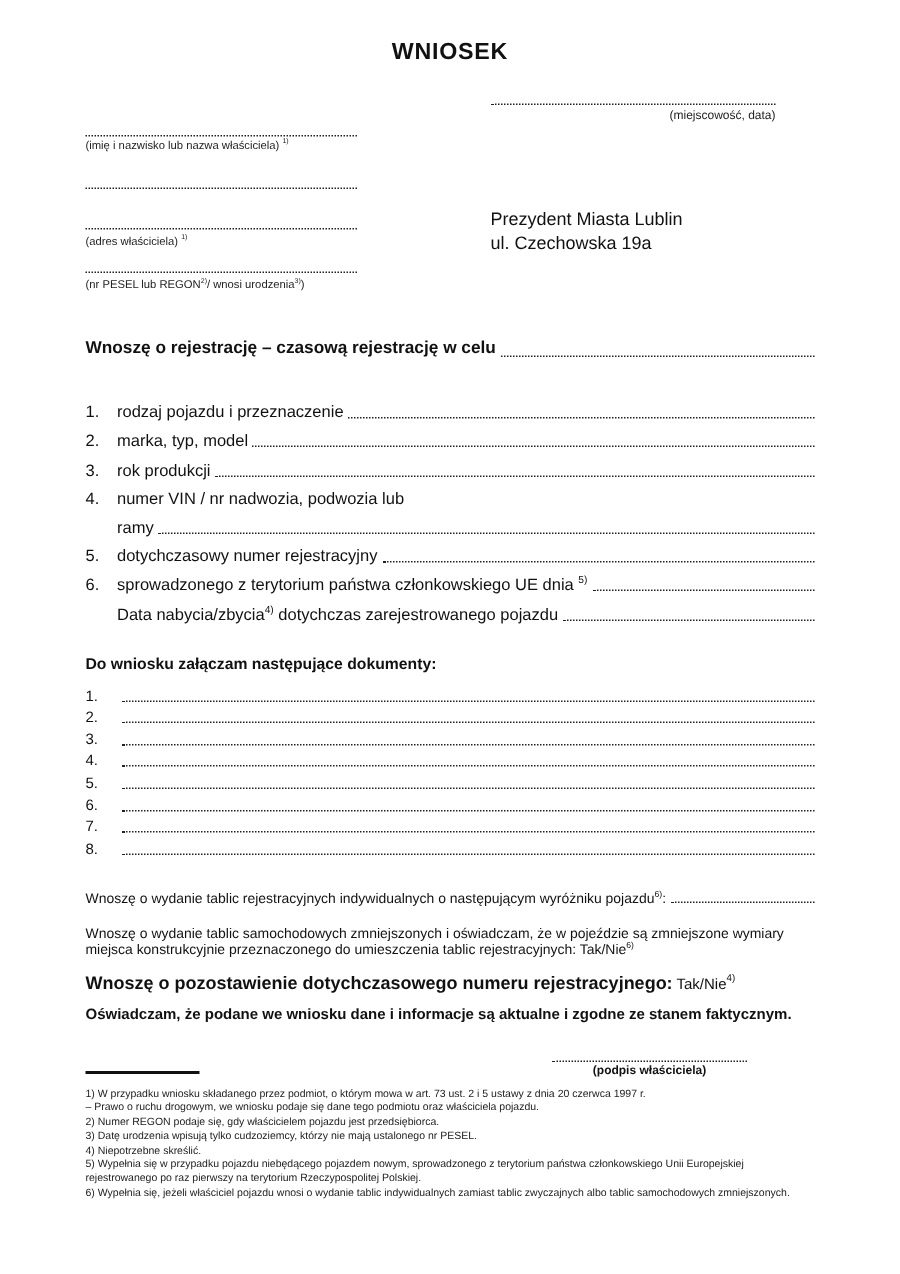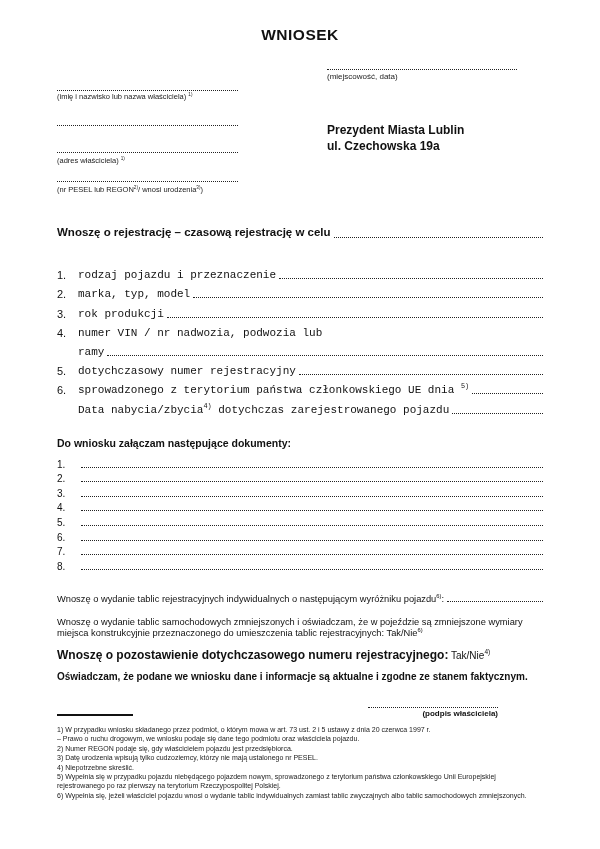--- a/index.html
+++ b/index.html
@@ -11,56 +11,56 @@
   .abs{position:absolute;}
   sup{font-size:62%;line-height:0;vertical-align:super;}
   .dots{flex:1 1 auto;border-bottom:1px dotted #222;margin:0 0 2px 3px;min-width:10px;}
   .blank{border-bottom:1px dotted #222;}
   .flexline{display:flex;align-items:flex-end;}
   
   .title{left:0;top:26px;width:600px;text-align:center;font-weight:bold;font-size:15.5px;letter-spacing:.5px;}
   
   .place-date{left:327px;top:60px;width:190px;}
   .place-date .blank{height:9px;}
-  .place-date .cap{margin-top:2px;text-align:left;font-size:8px;color:#222;}
+  .place-date .cap{margin-top:2px;text-align:right;font-size:8px;color:#222;}
   
   .owner-cap{font-size:7.5px;color:#222;}
   .ow-b1{left:57px;top:82px;width:181px;height:8px;}
   .ow-c1{left:57px;top:92px;width:220px;}
   .ow-b2{left:57px;top:117px;width:181px;height:8px;}
   .ow-b3{left:57px;top:144px;width:181px;height:8px;}
   .ow-c2{left:57px;top:156px;width:220px;}
   .ow-b4{left:57px;top:173px;width:181px;height:8px;}
   .ow-c3{left:57px;top:185px;width:230px;}
   
-  .addressee{left:327px;top:123px;width:240px;font-weight:bold;font-size:12px;line-height:15.5px;}
+  .addressee{left:327px;top:139px;width:240px;font-weight:normal;font-size:12px;line-height:15.5px;}
   
   .petition{left:57px;top:224px;width:486px;font-weight:bold;font-size:11.5px;line-height:16px;}
   
   .vlist{left:57px;top:262px;width:486px;font-size:11px;}
   .vrow{height:19.2px;display:flex;align-items:flex-end;}
   .vrow .num{width:21px;flex:0 0 21px;}
-  .vrow .txt{white-space:nowrap;font-family:Liberation Mono, monospace;}
+  .vrow .txt{white-space:nowrap;}
   .vrow.cont .num{flex:0 0 21px;}
   
   .docs{left:57px;top:437px;width:486px;}
   .docs .hd{font-weight:bold;font-size:10.5px;margin-bottom:6px;}
   .drow{height:14.6px;display:flex;align-items:flex-end;font-size:10px;}
   .drow .num{width:21px;flex:0 0 21px;}
   
   .para1{left:57px;top:594px;width:486px;font-size:9.3px;}
   .para2{left:57px;top:617px;width:486px;font-size:9.3px;line-height:10.6px;}
   .keep{left:57px;top:648px;width:500px;font-weight:bold;font-size:12px;}
   .kn{font-weight:400;font-size:10px;text-align:right;}
   sup.kn{font-size:6.5px;font-weight:400;}
   .truth{left:57px;top:671px;width:500px;font-weight:bold;font-size:10px;}
   
   .sig{left:368px;top:698px;width:130px;}
   .sig .blank{height:9px;}
-  .sig .cap{margin-top:1px;text-align:right;font-weight:bold;font-size:8px;}
+  .sig .cap{margin-top:1px;text-align:center;font-weight:bold;font-size:8px;}
   
   .rule{left:57px;top:714px;width:76px;border-top:2px solid #111;height:0;}
   .footnotes{left:57px;top:725px;width:520px;font-size:7px;line-height:9.4px;color:#222;}
   .footnotes div{white-space:nowrap;}
 </style>
 </head>
 <body>
 
 <div class="abs title">WNIOSEK</div>
 

